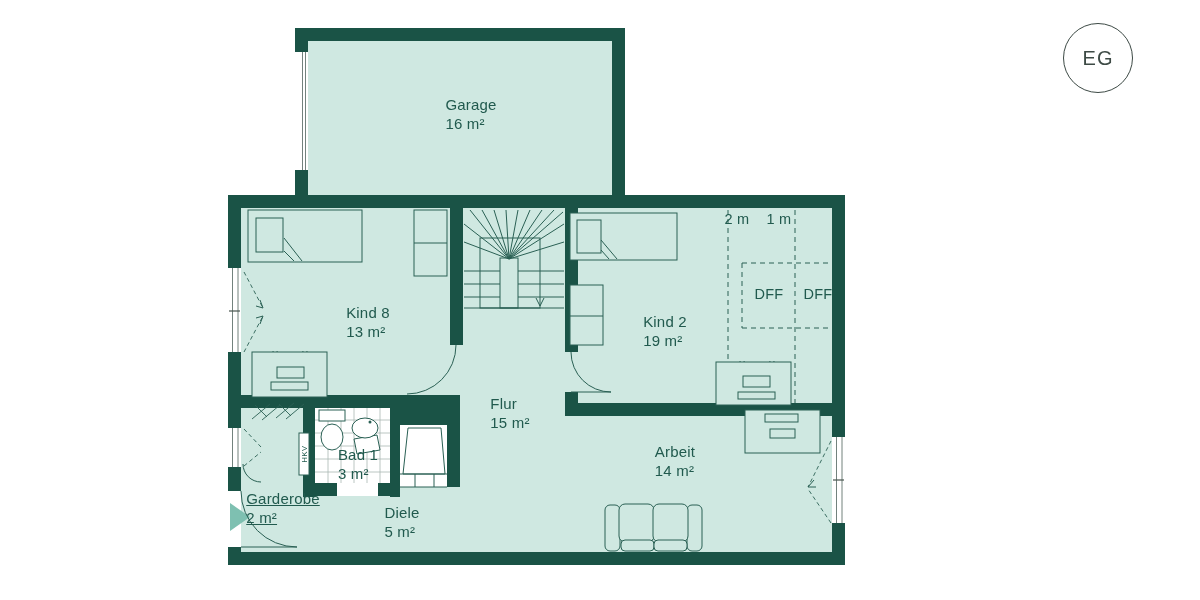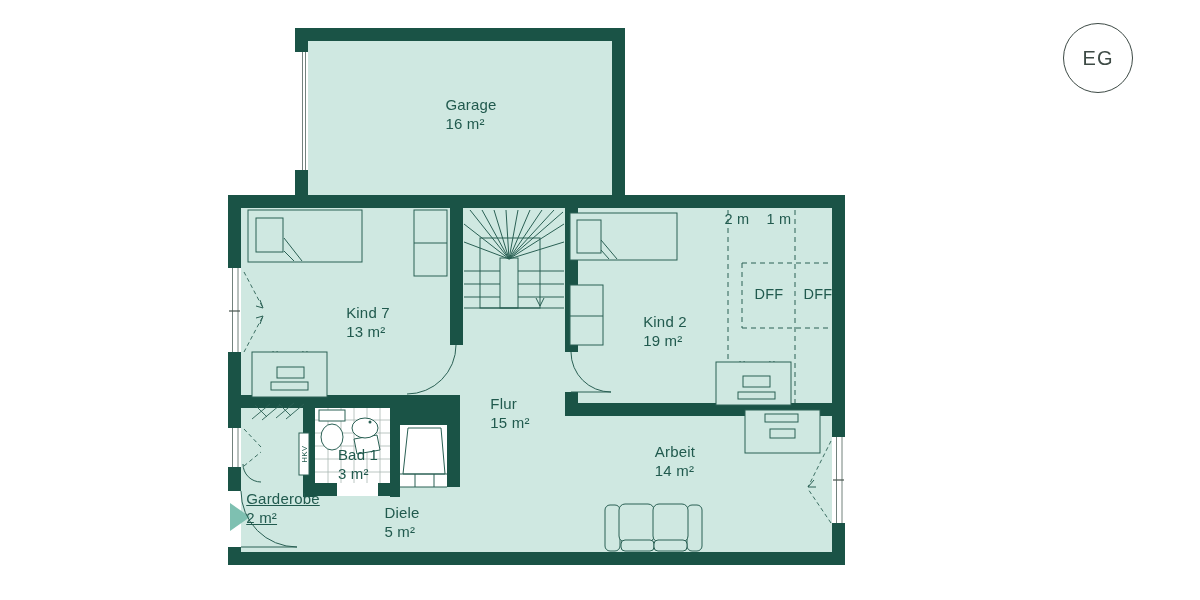--- a/index.html
+++ b/index.html
@@ -217,21 +217,21 @@
     </g>
     <rect class="lnW" x="299" y="433" width="10" height="42"></rect>
   </g>
 </svg>
 
   <div class="lbl" style="left:471px;top:114px;">
     <div>Garage</div>
     <div>16 m²</div>
   </div>
   <div class="lbl" style="left:368px;top:322px;">
-    <div>Kind 7</div>
+    <div>Kind 8</div>
     <div>13 m²</div>
   </div>
   <div class="lbl" style="left:665px;top:331px;">
     <div>Kind 2</div>
     <div>19 m²</div>
   </div>
   <div class="lbl" style="left:510px;top:388px;margin-top:25px;">
     <div>Flur</div>
     <div>15 m²</div>
   </div>

